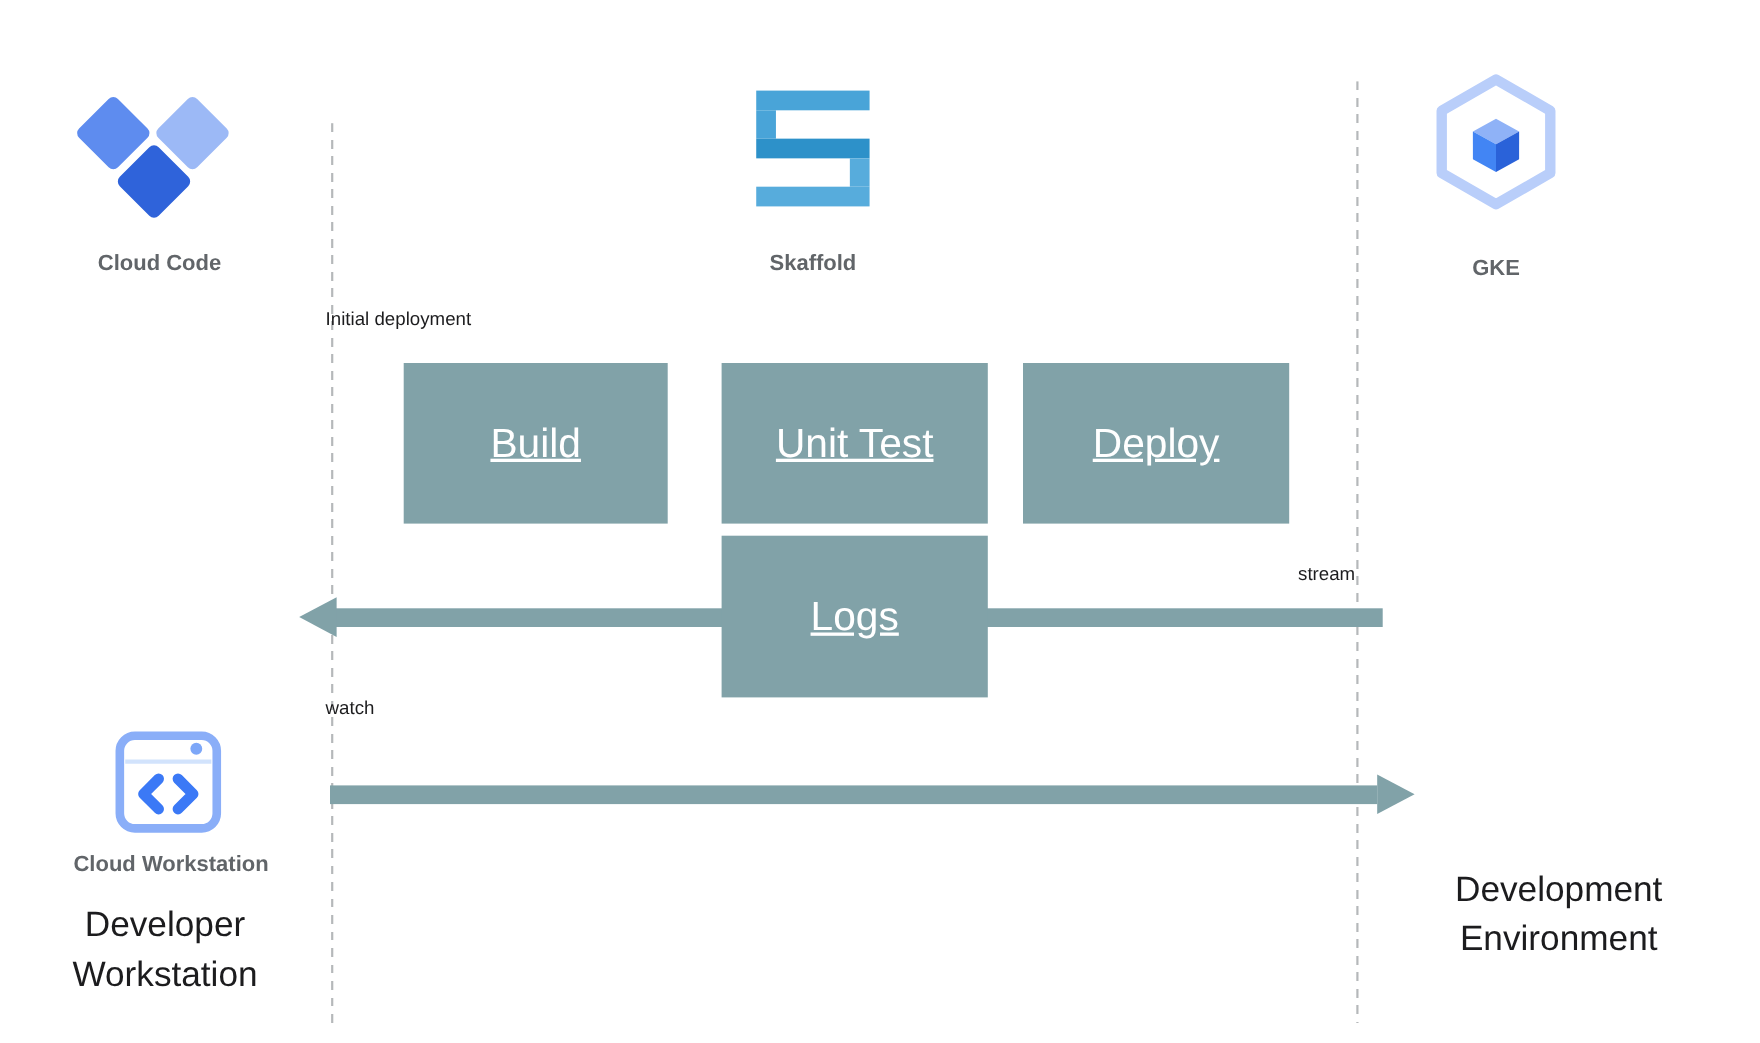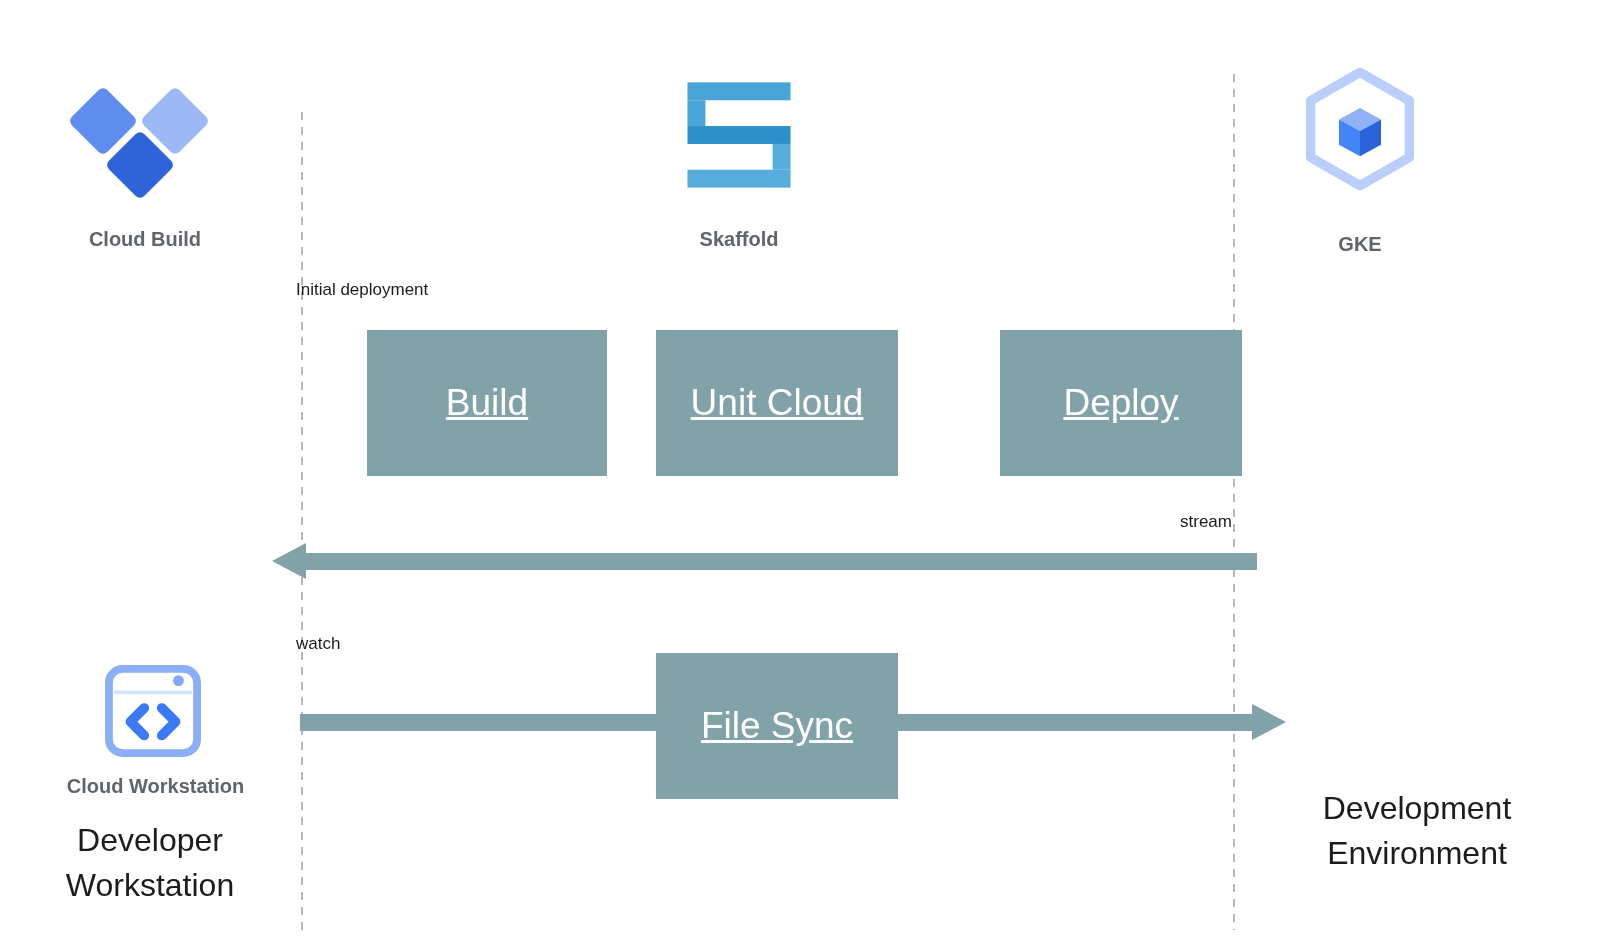--- a/index.html
+++ b/index.html
@@ -19,21 +19,21 @@
   
   .box {
     position:absolute; display:flex; align-items:center; justify-content:center;
     color:#ffffff; text-align:center; z-index:2;
   }
   .teal { background:var(--teal); font-size:37px;text-decoration:underline; }
   .blue { background:var(--blue); }
   #box-code              { left:30px;   top:392px; width:242px; height:148px; font-size:40px; }
   #box-build             { left:367px;  top:330px; width:240px; height:146px; }
   #box-unit-test         { left:656px;  top:330px; width:242px; height:146px; }
-  #box-deploy            { left:1000px;  top:330px; width:242px; height:146px; }
+  #box-deploy            { left:930px;  top:330px; width:242px; height:146px; }
   #box-logs              { left:656px;  top:487px; width:242px; height:147px; }
   #box-file-sync         { left:656px;  top:653px; width:242px; height:146px; }
   #box-running-container { left:1281px; top:390px; width:240px; height:150px; font-size:34px; line-height:1.35; }
 
   
   .arrow-shaft { position:absolute; height:17px; background:var(--teal); z-index:1; }
   .arrow-head  { position:absolute; width:0; height:0; z-index:1;
                  border-top:18px solid transparent; border-bottom:18px solid transparent; }
   #logs-shaft { left:305px;  top:553px; width:952px; }
   #logs-head  { left:272px;  top:543px; border-right:34px solid var(--teal); }
@@ -76,21 +76,21 @@
 <div class="canvas">
 
   <div class="vline" id="vline-left"></div>
   <div class="vline" id="vline-right"></div>
 
   <div class="icon" id="icon-cloud-code">
     <div class="diamond" id="cc-d1"></div>
     <div class="diamond" id="cc-d2"></div>
     <div class="diamond" id="cc-d3"></div>
   </div>
-  <div class="caption" id="cap-cloud-code">Cloud Build</div>
+  <div class="caption" id="cap-cloud-code">Cloud Code</div>
 
   <div class="icon" id="icon-skaffold">
     <svg width="112" height="114" viewBox="0 0 100 100">
       <rect x="4" y="3" width="92" height="16" style="fill:var(--sk-a)"></rect>
       <rect x="4" y="19" width="16" height="23" style="fill:var(--sk-a)"></rect>
       <rect x="4" y="42" width="92" height="16" style="fill:var(--sk-b)"></rect>
       <rect x="80" y="58" width="16" height="23" style="fill:var(--sk-c)"></rect>
       <rect x="4" y="81" width="92" height="16" style="fill:var(--sk-c)"></rect>
     </svg>
   </div>
@@ -102,23 +102,23 @@
       <polygon points="60,40 80,51 60,62 40,51" style="fill:var(--gke-top)"></polygon>
       <polygon points="40,51 60,62 60,86 40,75" style="fill:var(--gke-left)"></polygon>
       <polygon points="80,51 60,62 60,86 80,75" style="fill:var(--gke-right)"></polygon>
     </svg>
   </div>
   <div class="caption" id="cap-gke">GKE</div>
 
   <div class="note" id="note-initial">Initial deployment</div>
 
   <div class="box teal" id="box-build">Build</div>
-  <div class="box teal" id="box-unit-test">Unit Cloud</div>
+  <div class="box teal" id="box-unit-test">Unit Test</div>
   <div class="box teal" id="box-deploy">Deploy</div>
-  <div class="box teal" id="box-file-sync">File Sync</div>
+  <div class="box teal" id="box-logs">Logs</div>
 
   <div class="arrow-shaft" id="logs-shaft"></div>
   <div class="arrow-head" id="logs-head"></div>
   <div class="note" id="note-stream">stream</div>
 
   <div class="arrow-shaft" id="sync-shaft"></div>
   <div class="arrow-head" id="sync-head"></div>
   <div class="note" id="note-watch">watch</div>
 
   <div class="icon" id="icon-cloud-workstation">

